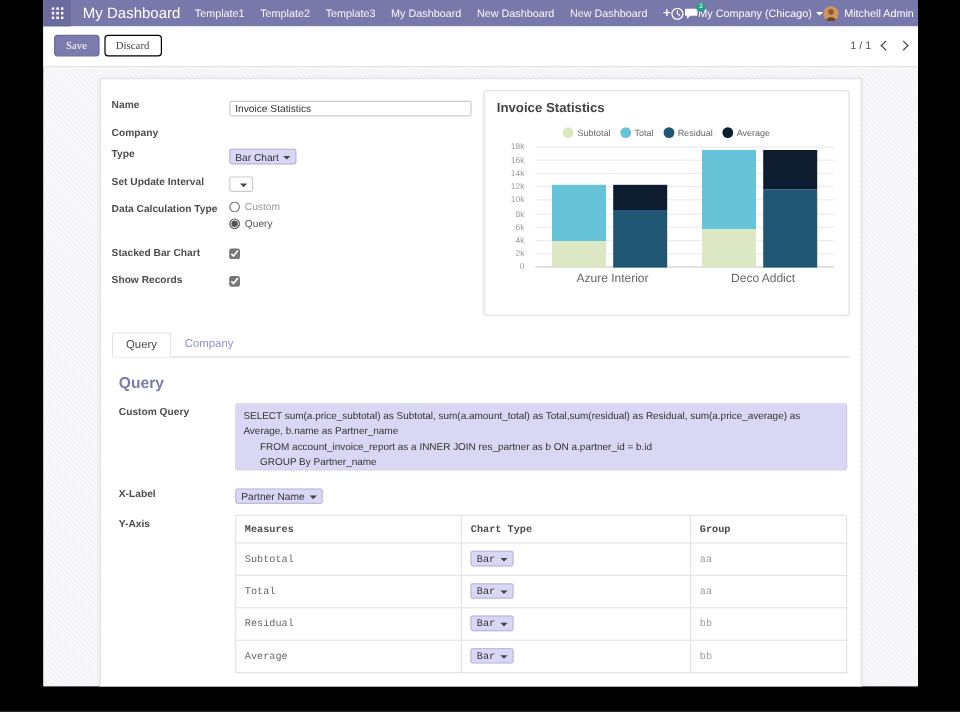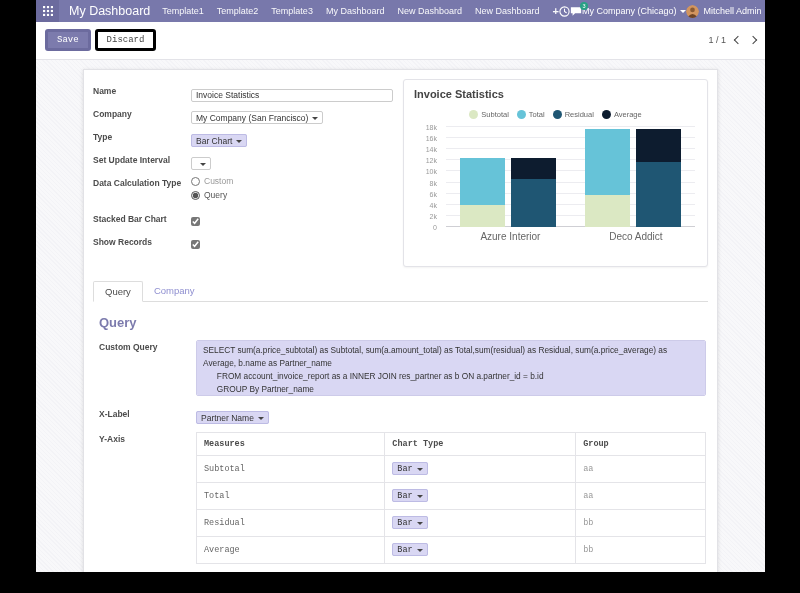--- a/index.html
+++ b/index.html
@@ -21,21 +21,21 @@
   .caret { display:inline-block; width:0; height:0; border-left:3px solid transparent; border-right:3px solid transparent;
            border-top:3.5px solid #fff; margin-left:4px; }
   .company, .user { display:flex; align-items:center; cursor:pointer; }
   .avatar { width:13px; height:13px; border-radius:50%; overflow:hidden; margin-right:4px; display:inline-flex; }
 
   
   .control-panel { background:#fff; border-bottom:1px solid #e3e3e8; padding:7px 9px 8px; }
   .breadcrumb { font-size:12px; color:#666; margin-bottom:7px; }
   .breadcrumb a { color:#7c7bad; text-decoration:none; cursor:pointer; }
   .actions-row { display:flex; align-items:center; }
-  .btn { font-size:9px; padding:3px 9px; border-radius:3px; border:3px solid #000000; background:#fff; color:#444; cursor:pointer; margin-right:4px; font-family:Liberation Mono, monospace; }
+  .btn { font-size:9px; padding:3px 9px; border-radius:3px; border:1px solid #000000; background:#fff; color:#444; cursor:pointer; margin-right:4px; font-family:Liberation Serif, serif; }
   .btn.primary { background:#7c7bad; border-color:#6c6b9e; color:#fff; }
   .pager { margin-left:auto; display:flex; align-items:center; gap:9px; color:#555; font-size:9px; }
   .chev { width:6px; height:6px; border-left:1.5px solid #444; border-bottom:1.5px solid #444; display:inline-block; cursor:pointer; }
   .chev.left { transform:rotate(45deg); }
   .chev.right { transform:rotate(225deg); }
 
   
   .bodyarea { padding:9px 0 0; }
   .sheet { width:635px; margin:0 auto; background:#fff; border:1px solid #e2e2e6; box-shadow:0 1px 4px rgba(0,0,0,.12);
            padding:9px 9px 14px; min-height:470px; }
@@ -173,23 +173,20 @@
 
       <div class="form-top">
 
         <div class="fields">
           <div class="field-row">
             <label>Name</label>
             <span class="ctrl"><input class="input" value="Invoice Statistics" style=""></span>
           </div>
           <div class="field-row">
             <label>Company</label>
-            <span class="ctrl"><span class="select">
-              <span>My Company (San Francisco)</span><i class="sel-caret"></i>
-            </span></span>
           </div>
           <div class="field-row">
             <label>Type</label>
             <span class="ctrl"><span class="select lav">
               <span>Bar Chart</span><i class="sel-caret"></i>
             </span></span>
           </div>
           <div class="field-row">
             <label>Set Update Interval</label>
             <span class="ctrl"><span class="select">

